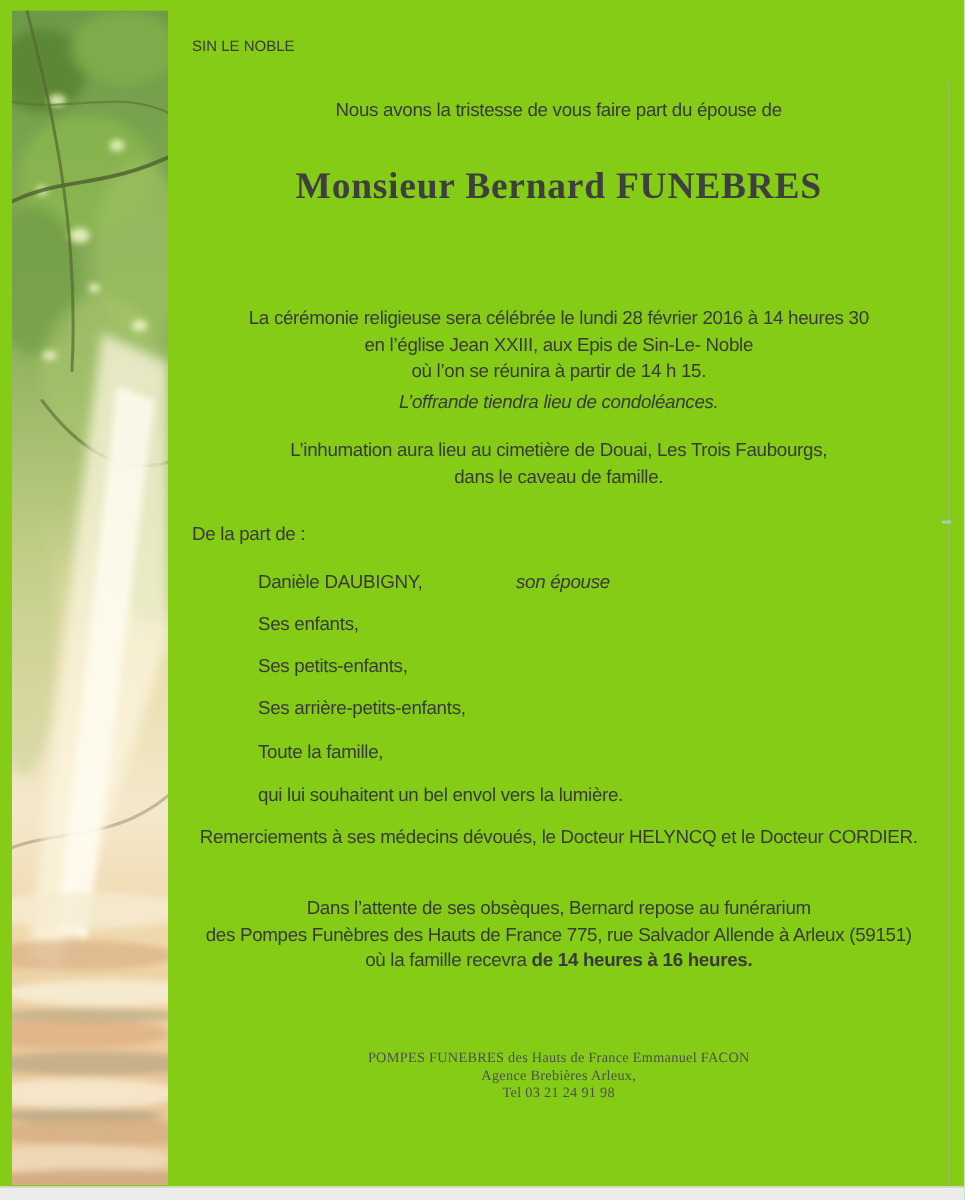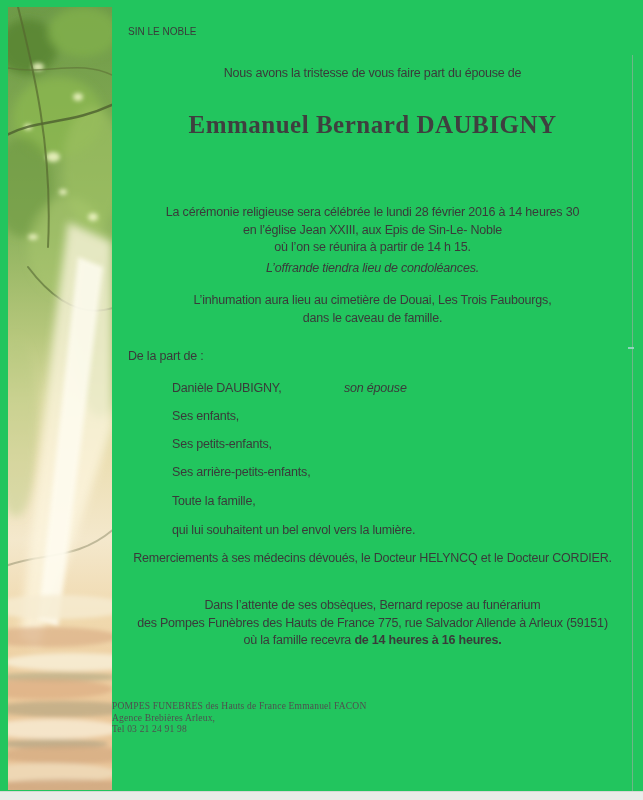--- a/index.html
+++ b/index.html
@@ -1,19 +1,19 @@
 <!DOCTYPE html>
 <html><head>
 <meta charset="utf-8">
 <style>
   html,body{margin:0;padding:0;background:#ffffff;}
   .page{
     position:relative;
     width:643px;height:800px;
-    background:#22c55e;
+    background:#84cc16;
     overflow:hidden;
     font-family:"Liberation Sans", sans-serif;
     font-size:12.5px;
     letter-spacing:-0.2px;
     color:#3a3a3a;
   }
   .abs{position:absolute;}
   .center{left:112px;right:10px;text-align:center;white-space:nowrap;}
   .block{line-height:17.5px;}
   .italic{font-style:italic;}
@@ -28,21 +28,21 @@
   }
   .loc{left:128px;top:26px;font-size:10px;letter-spacing:0;}
   .fam-row{left:0;right:0;white-space:nowrap;}
   .fam-name{position:absolute;left:172px;}
   .fam-rel{position:absolute;left:344px;font-style:italic;}
   .from-label{left:128px;}
   .left-line{left:126px;white-space:nowrap;}
   .bold-seg{font-weight:bold;}
   .link{text-decoration:underline;color:#3a3a3a;}
   .footer{
-    left:112px;right:10px;text-align:left;
+    left:112px;right:10px;text-align:center;
     font-family:"Liberation Serif", serif;
     font-size:9.5px;line-height:11.5px;
     letter-spacing:0.2px;color:#4f4f4f;white-space:nowrap;
   }
   .right-edge-line{left:632px;top:55px;bottom:9px;width:1px;background:rgba(172,172,172,0.55);}
   .bottom-band{left:0;right:0;top:791px;height:9px;background:#ebebe9;border-top:1px solid #d8d8d6;}
   .teal-tick{left:628px;top:347px;width:6px;height:2px;background:#a8d8cf;opacity:0.8;}
 </style>
 </head>
 <body>
@@ -111,21 +111,21 @@
       <ellipse cx="60" cy="748" rx="70" ry="9" fill="#d3a87e" opacity="0.65"></ellipse>
       <ellipse cx="40" cy="766" rx="70" ry="10" fill="#efdcbc" opacity="0.8"></ellipse>
       <ellipse cx="55" cy="780" rx="70" ry="8" fill="#c89f78" opacity="0.6"></ellipse>
     </g>
   </svg>
 
   <div class="abs loc">SIN LE NOBLE</div>
 
   <div class="abs center" style="top:66px">Nous avons la tristesse de vous faire part du épouse de</div>
 
-  <h1 class="abs center title" style="top:111px">Emmanuel Bernard DAUBIGNY</h1>
+  <h1 class="abs center title" style="top:111px">Monsieur Bernard FUNEBRES</h1>
 
 
   <div class="abs center block" style="top:204px">
     <div>La cérémonie religieuse sera célébrée le lundi 28 février 2016 à 14 heures 30</div>
     <div>en l’église Jean XXIII, aux Epis de Sin-Le- Noble</div>
     <div>où l’on se réunira à partir de 14 h 15.</div>
   </div>
 
   <div class="abs center block" style="top:292px">
     <div>L’inhumation aura lieu au cimetière de Douai, Les Trois Faubourgs,</div>

